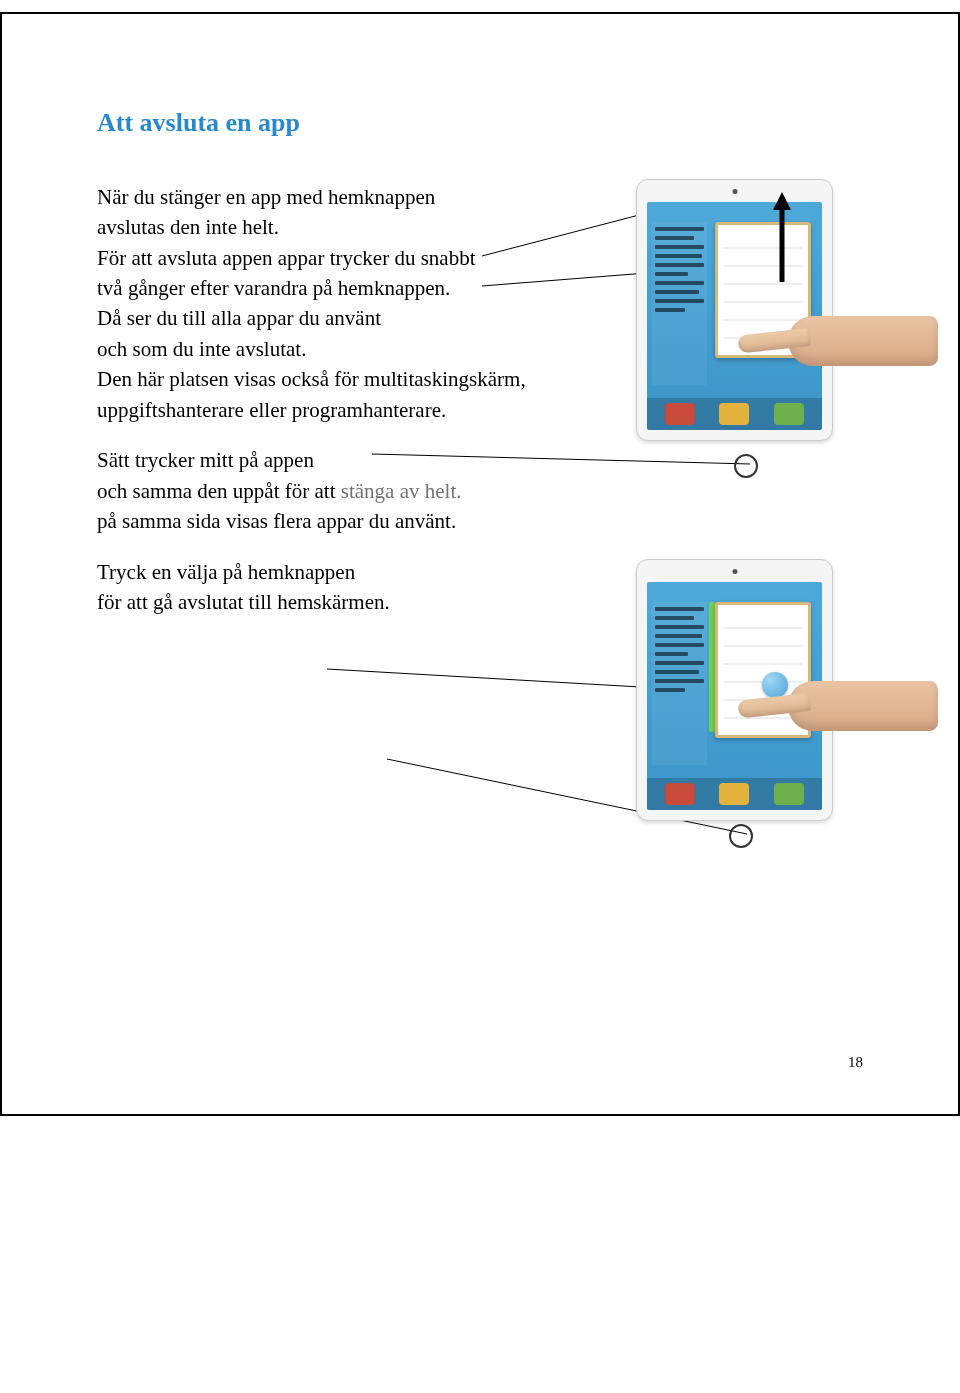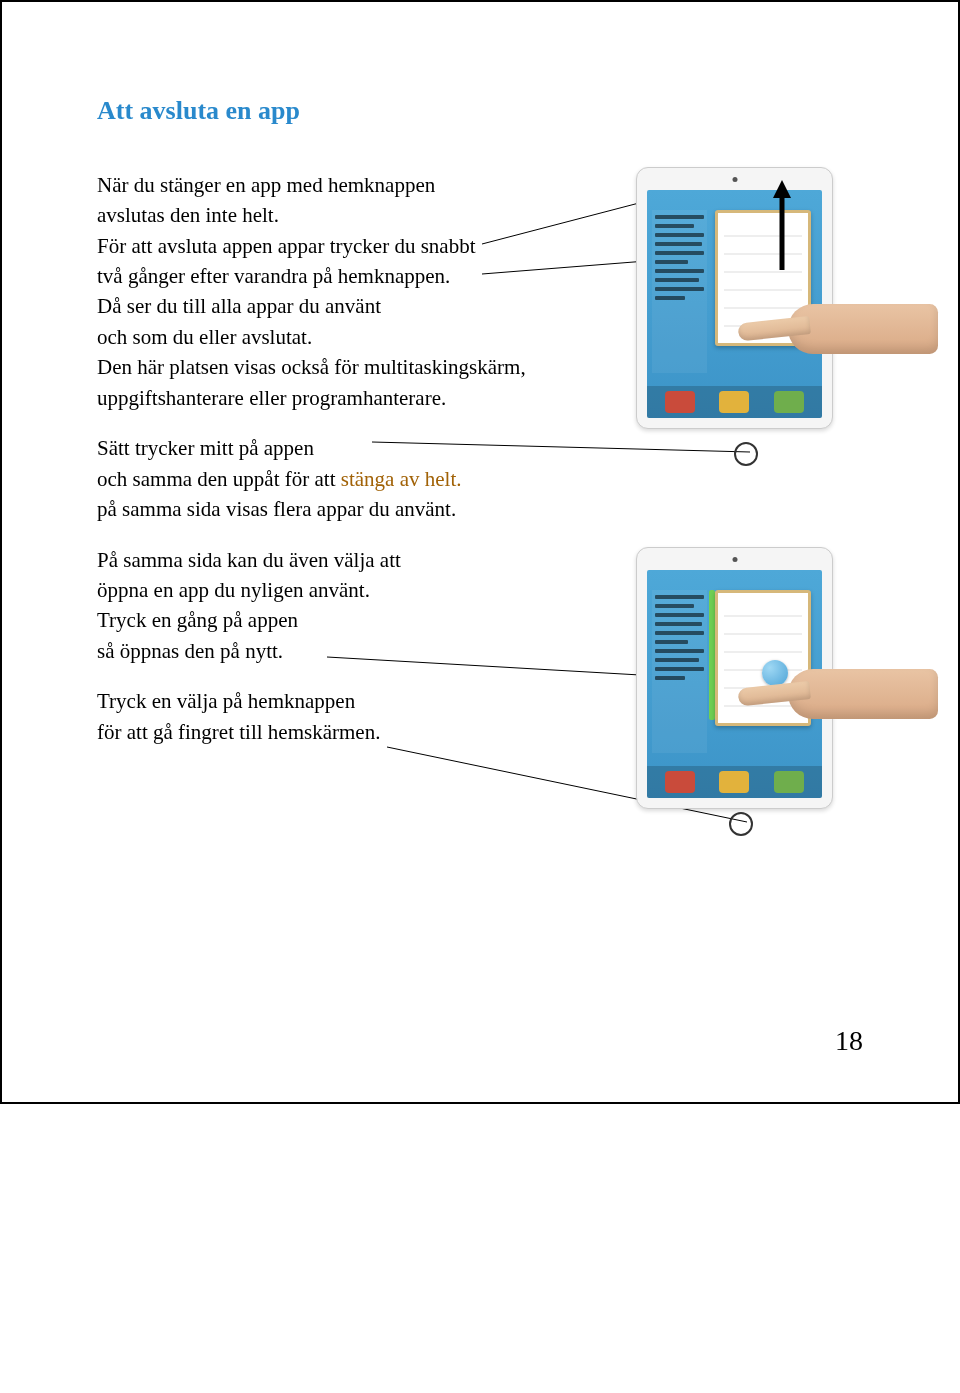--- a/index.html
+++ b/index.html
@@ -6,41 +6,41 @@
     margin: 0;
     padding: 0;
     background: #fff;
     font-family: "Times New Roman", Times, serif;
   }
   .page {
     width: 960px;
     height: 1104px;
     box-sizing: border-box;
     border: 2px solid #000;
-    margin: 0 auto;
+    margin: 12px auto;
     position: relative;
     padding: 90px 95px 60px 95px;
     font-size: 21px;
     line-height: 1.45;
     color: #000;
   }
   h1.title {
     color: #2989cc;
     font-size: 26px;
     font-weight: bold;
     margin: 0 0 40px 0;
   }
   p { margin: 0; }
   .block { margin-bottom: 20px; position: relative; z-index: 3; }
-  .link-blue { color: #a16207; }
+  .link-blue { color: #737373; }
   .page-num {
     position: absolute;
     bottom: 40px;
     right: 95px;
-    font-size: 28px;
+    font-size: 15px;
   }
 
   
   .tablet {
     position: absolute;
     width: 195px;
     height: 260px;
     background: #f5f5f5;
     border: 1px solid #ccc;
     border-radius: 12px;
@@ -201,43 +201,37 @@
 <div class="page">
 
   <h1 class="title">Att avsluta en app</h1>
 
   <div class="block">
     <p>När du stänger en app med hemknappen</p>
     <p>avslutas den inte helt.</p>
     <p>För att avsluta appen appar trycker du snabbt</p>
     <p>två gånger efter varandra på hemknappen.</p>
     <p>Då ser du till alla appar du använt</p>
-    <p>och som du eller avslutat.</p>
+    <p>och som du inte avslutat.</p>
     <p>Den här platsen visas också för multitaskingskärm,</p>
     <p>uppgiftshanterare eller programhanterare.</p>
   </div>
 
   <div class="block">
     <p>Sätt trycker mitt på appen</p>
     <p>
       <span>och samma den uppåt för att </span><span class="link-blue">stänga av helt.</span>
     </p>
     <p>på samma sida visas flera appar du använt.</p>
   </div>
 
-  <div class="block">
-    <p>På samma sida kan du även välja att</p>
-    <p>öppna en app du nyligen använt.</p>
-    <p>Tryck en gång på appen</p>
-    <p>så öppnas den på nytt.</p>
-  </div>
 
   <div class="block">
     <p>Tryck en välja på hemknappen</p>
-    <p>för att gå fingret till hemskärmen.</p>
+    <p>för att gå avslutat till hemskärmen.</p>
   </div>
 
   <div class="page-num">18</div>
 
   <div class="tablet t1" aria-label="iPad multitasking screen with finger swiping app up">
     <div class="camera"></div>
     <div class="screen">
       <div class="left-text-area">
         <div class="stub"></div>
           <div class="stub" style="width:70%"></div>

